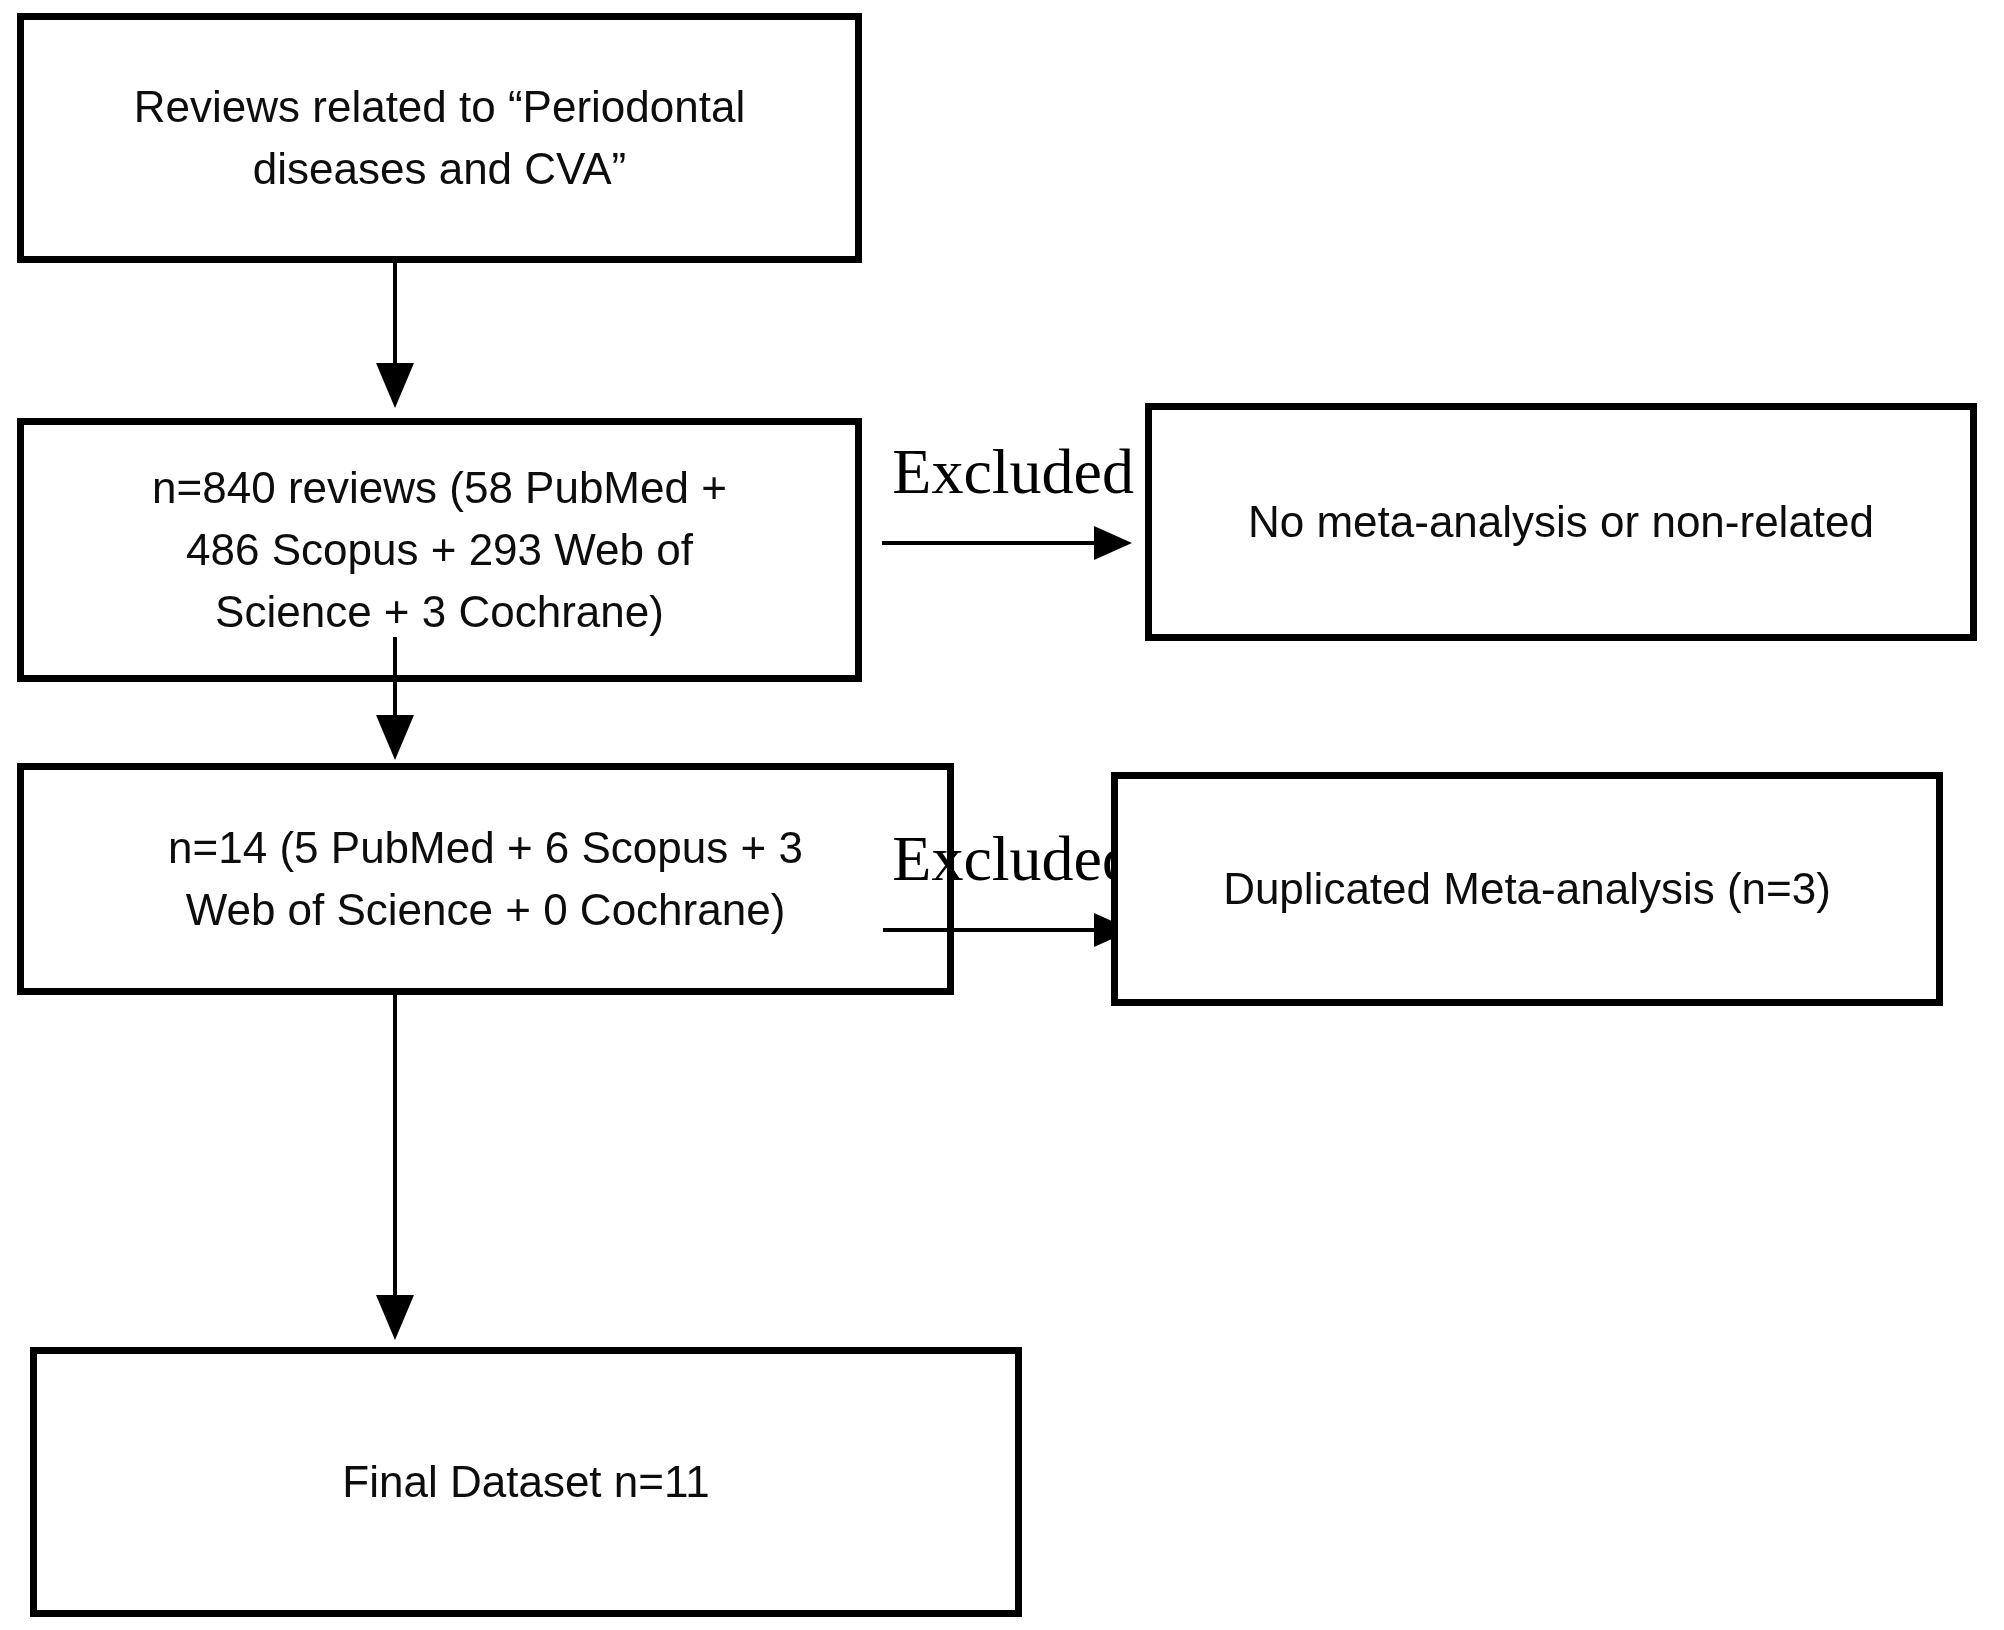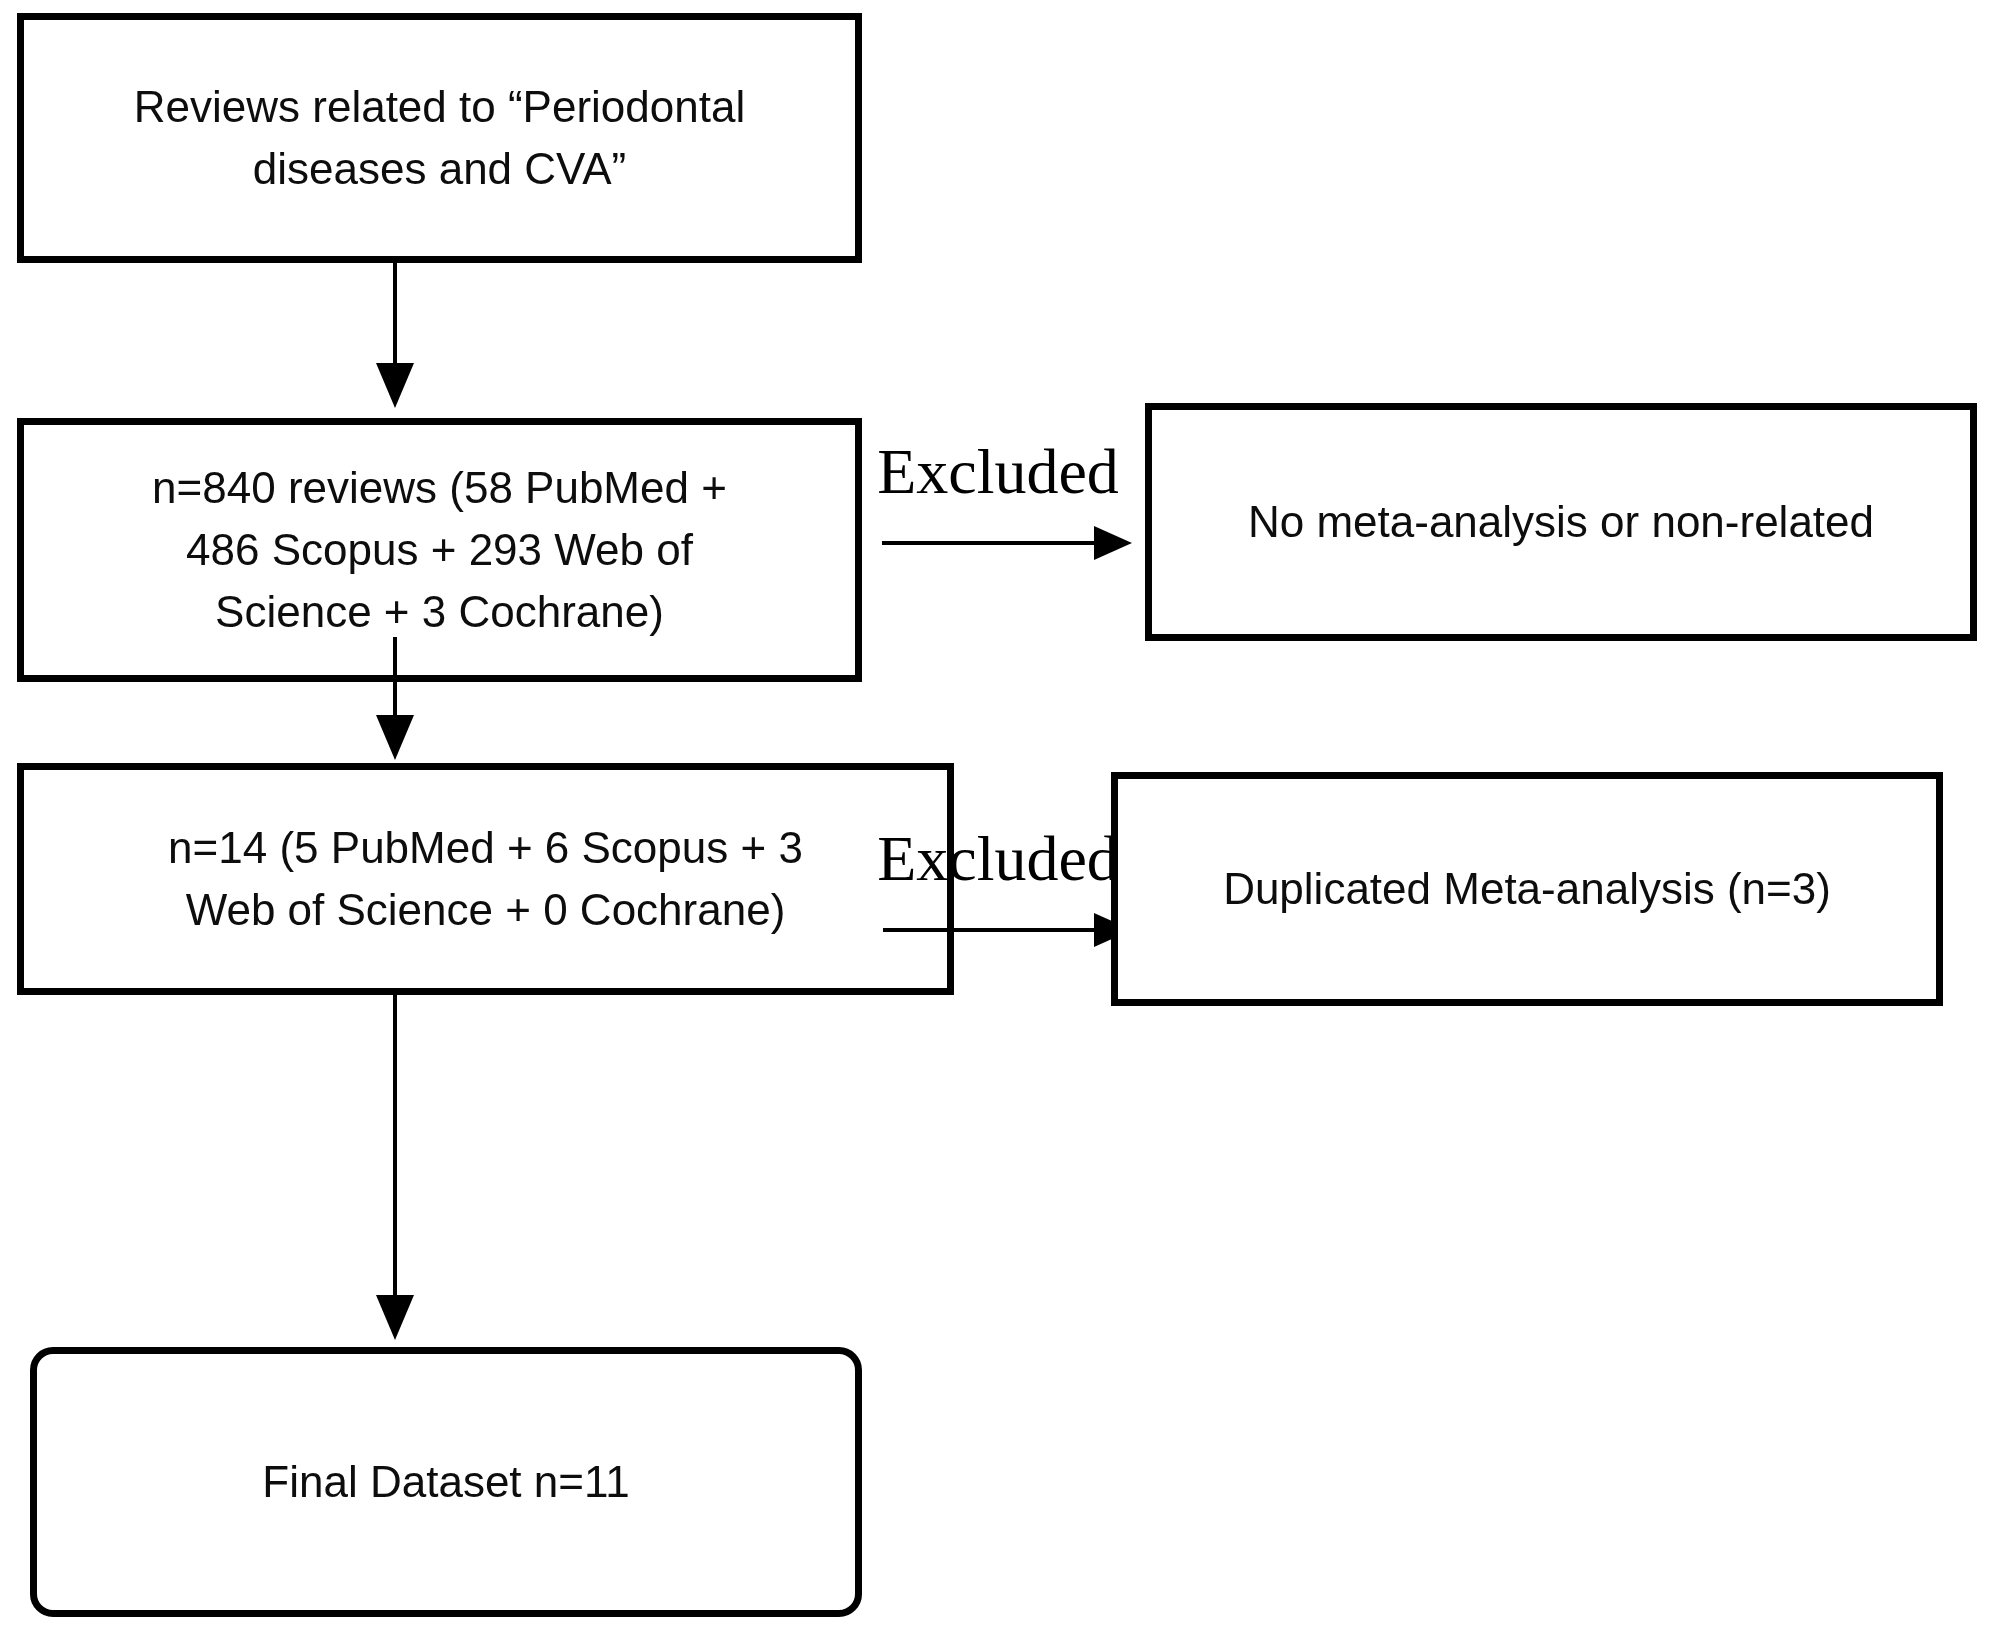--- a/index.html
+++ b/index.html
@@ -32,21 +32,21 @@
     line-height: 62px;
     white-space: nowrap;
   }
   .box-line.extra-gap {
   }
   .excluded-label {
     position: absolute;
     font-family: "Liberation Serif", "DejaVu Serif", serif;
     font-size: 64px;
     line-height: 64px;
-    text-align: center;
+    text-align: right;
     white-space: nowrap;
     color: #000000;
   }
   .arrow-v-line {
     position: absolute;
     width: 4px;
     background: #000000;
   }
   .arrow-v-head {
     position: absolute;
@@ -111,17 +111,17 @@
   <div class="arrow-h-line" style="left:883px; top:928px; width:211px;"></div>
   <div class="arrow-h-head" style="left:1094px; top:913px;"></div>
 
   <div class="box" style="left:1111px; top:772px; width:832px; height:234px;">
     <div class="box-line">Duplicated Meta-analysis (n=3)</div>
   </div>
 
   <div class="arrow-v-line" style="left:393px; top:995px; height:300px;"></div>
   <div class="arrow-v-head" style="left:376px; top:1295px;"></div>
 
-  <div class="box" style="left:30px; top:1347px; width:832px; height:270px;border-radius:23px;">
+  <div class="box" style="left:30px; top:1347px; width:992px; height:270px;">
     <div class="box-line">Final Dataset n=11</div>
   </div>
 
 </div>
 
 </body></html>

